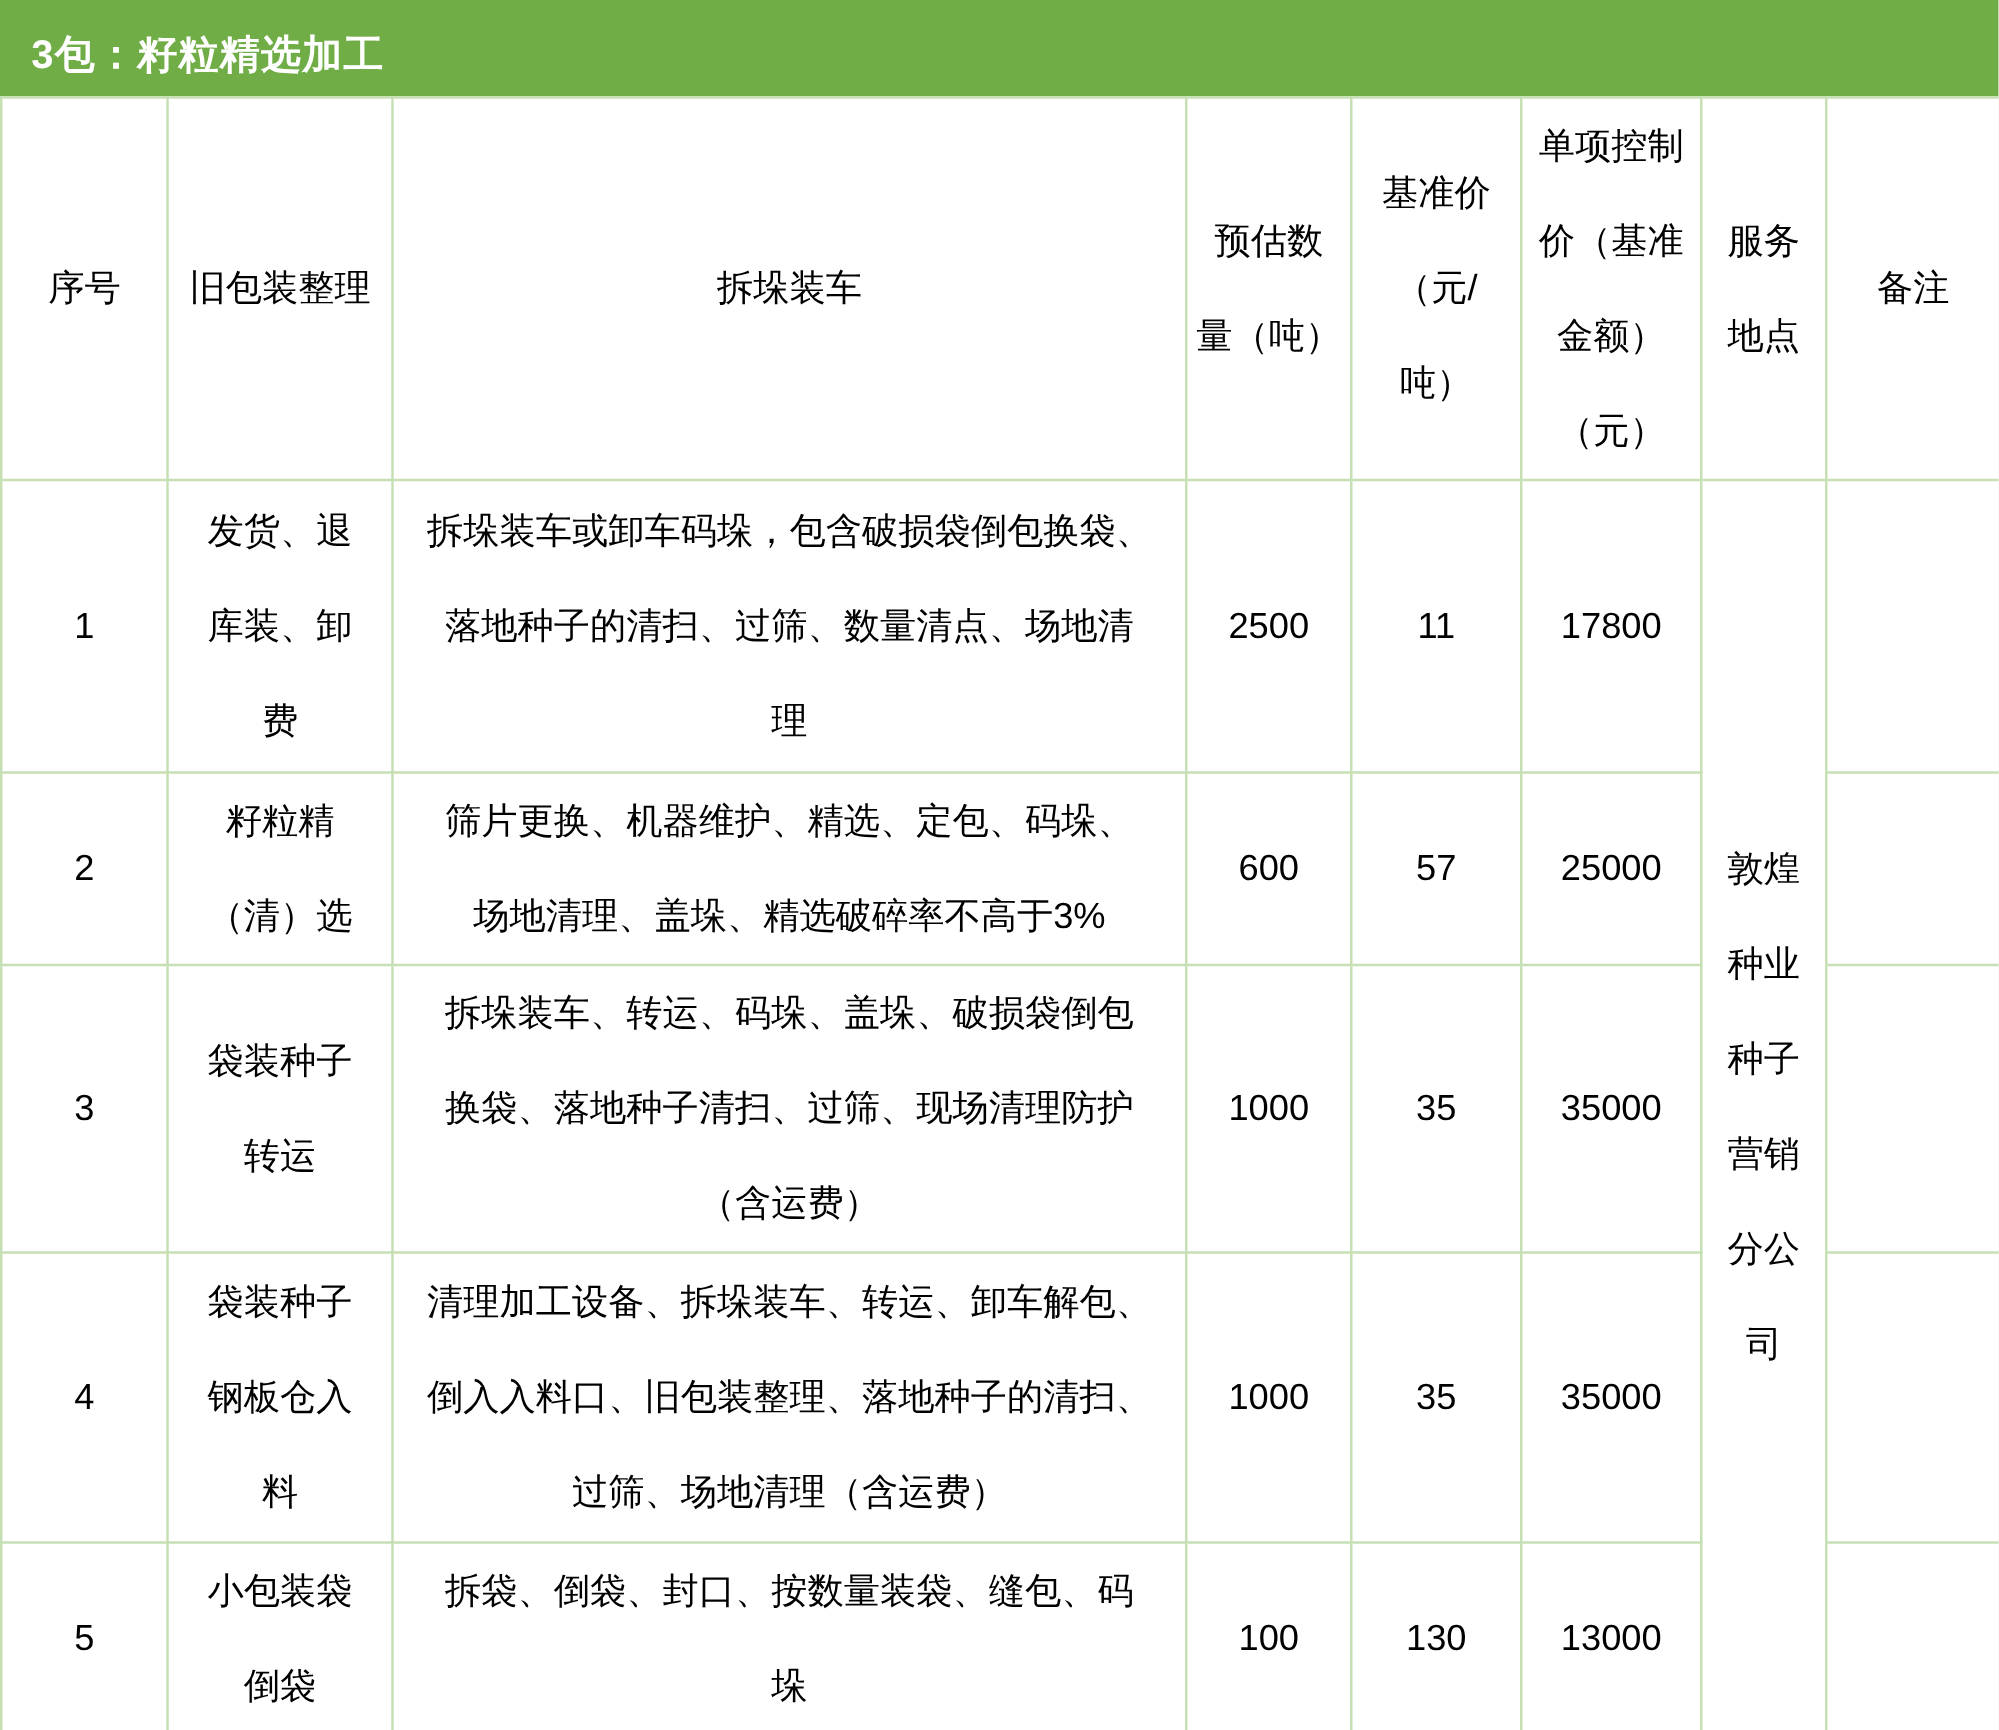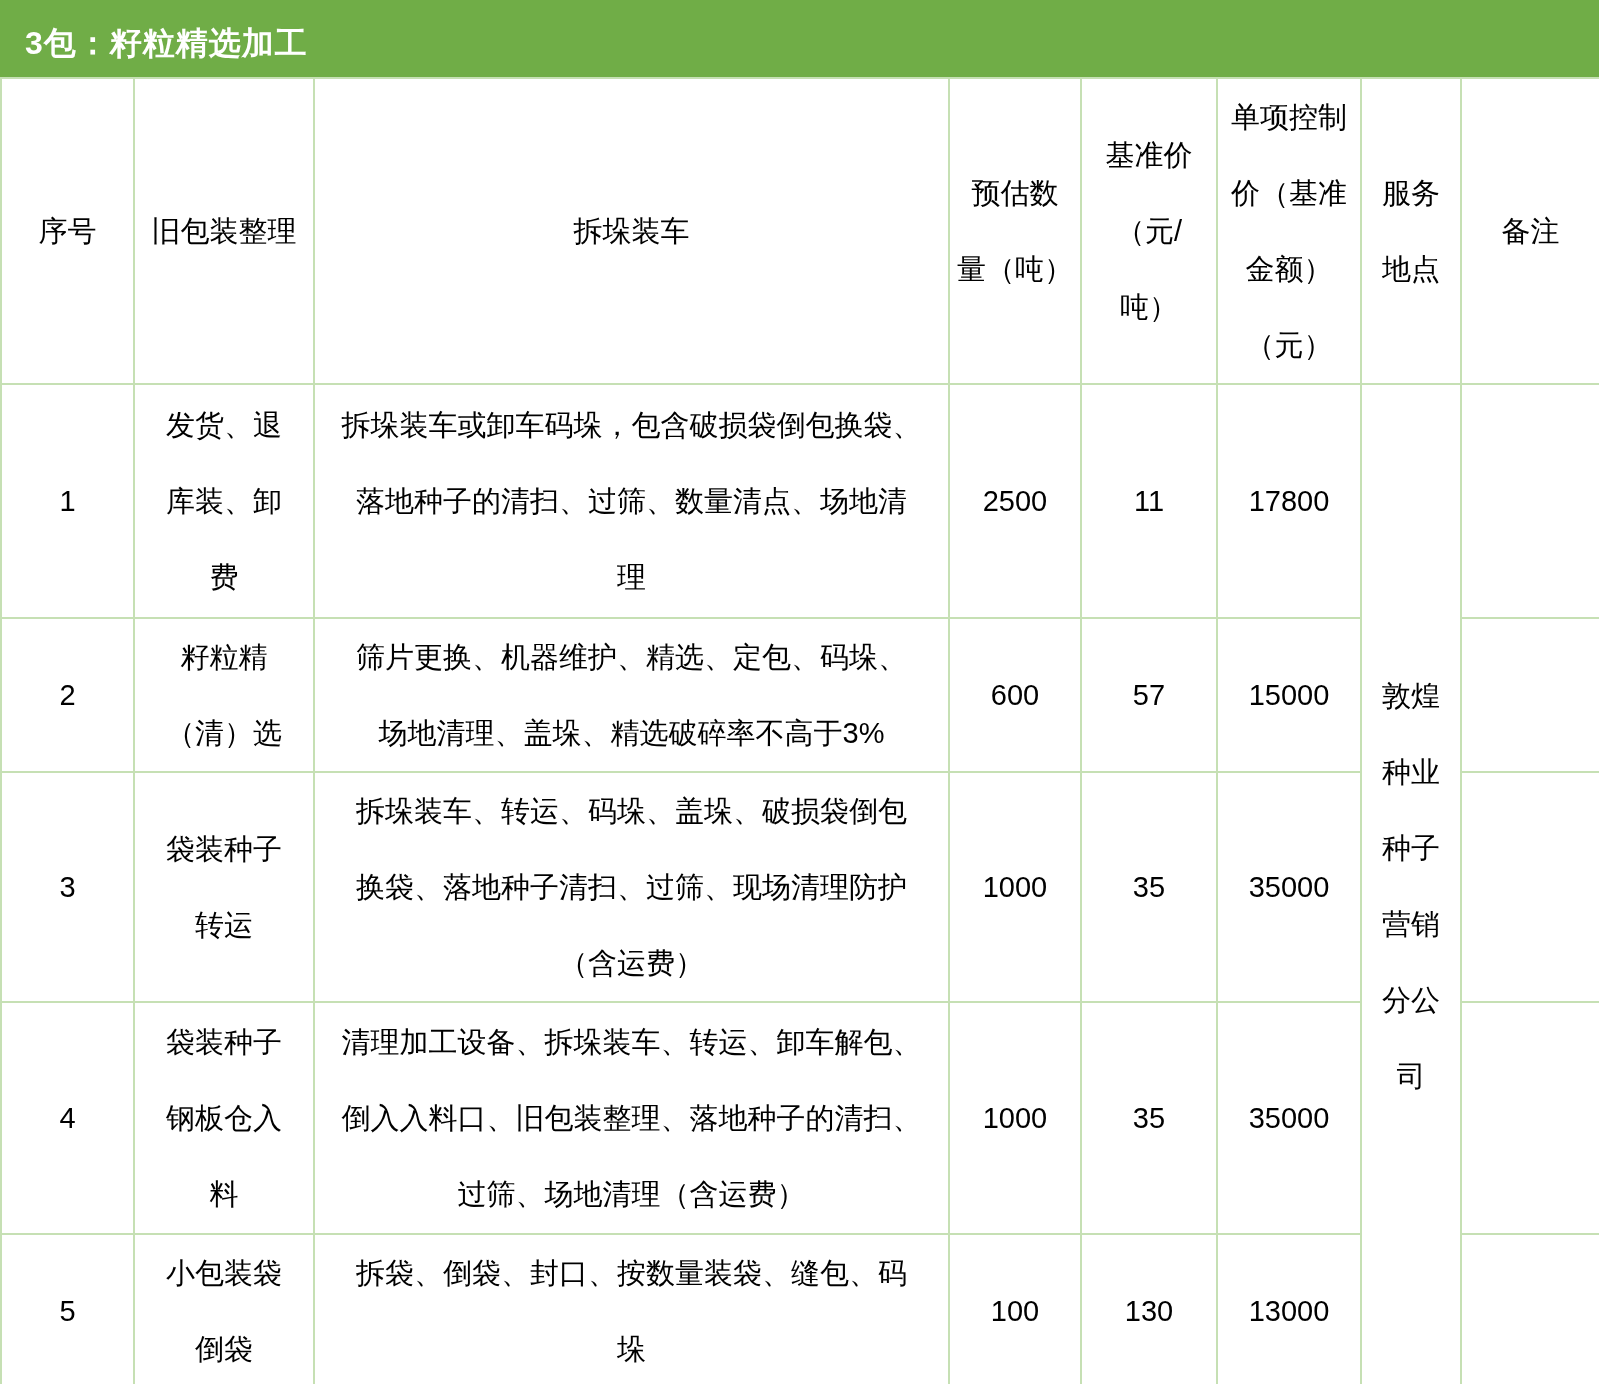--- a/index.html
+++ b/index.html
@@ -118,21 +118,21 @@
     </tr>
 
     <tr class="r2">
       <td>2</td>
       <td>籽粒精
 （清）选</td>
       <td>筛片更换、机器维护、精选、定包、码垛、
 场地清理、盖垛、精选破碎率不高于3%</td>
       <td>600</td>
       <td>57</td>
-      <td>15000</td>
+      <td>25000</td>
       <td></td>
     </tr>
 
     <tr class="r3">
       <td>3</td>
       <td>袋装种子
 转运</td>
       <td>拆垛装车、转运、码垛、盖垛、破损袋倒包
 换袋、落地种子清扫、过筛、现场清理防护
 （含运费）</td>

